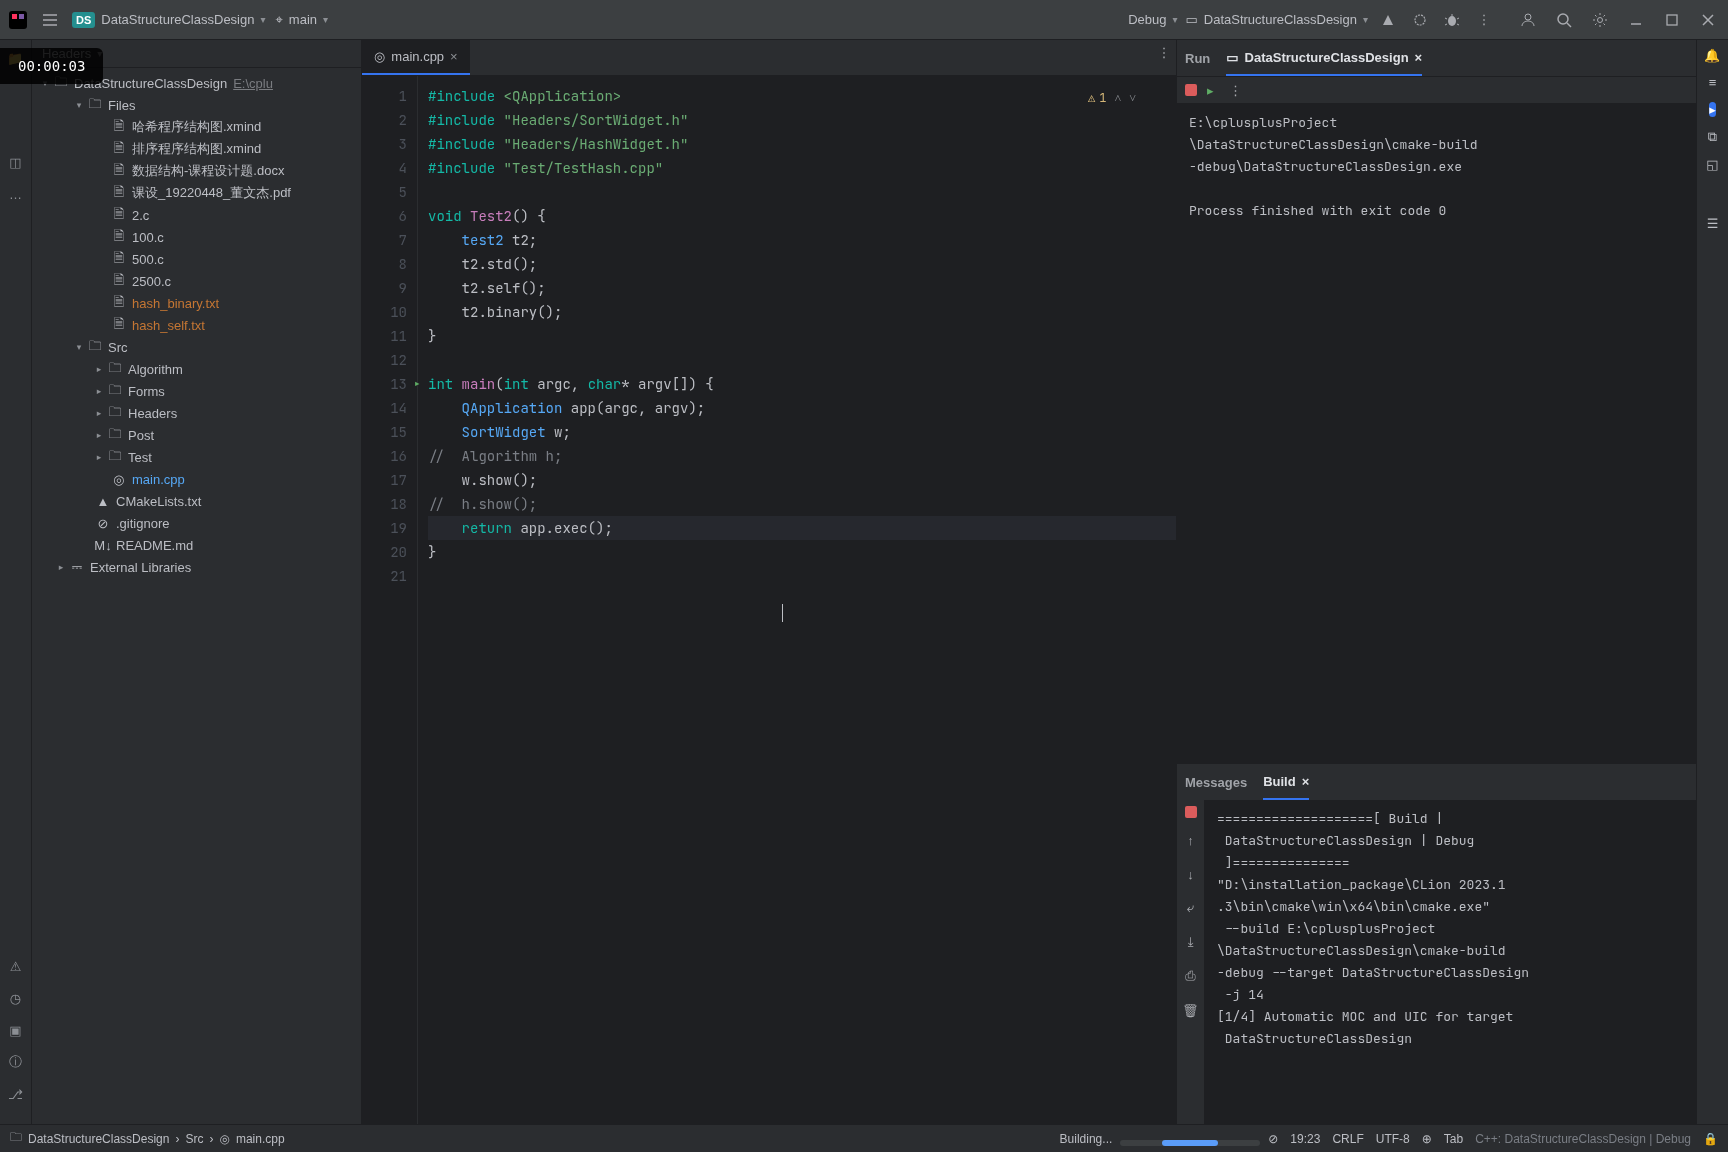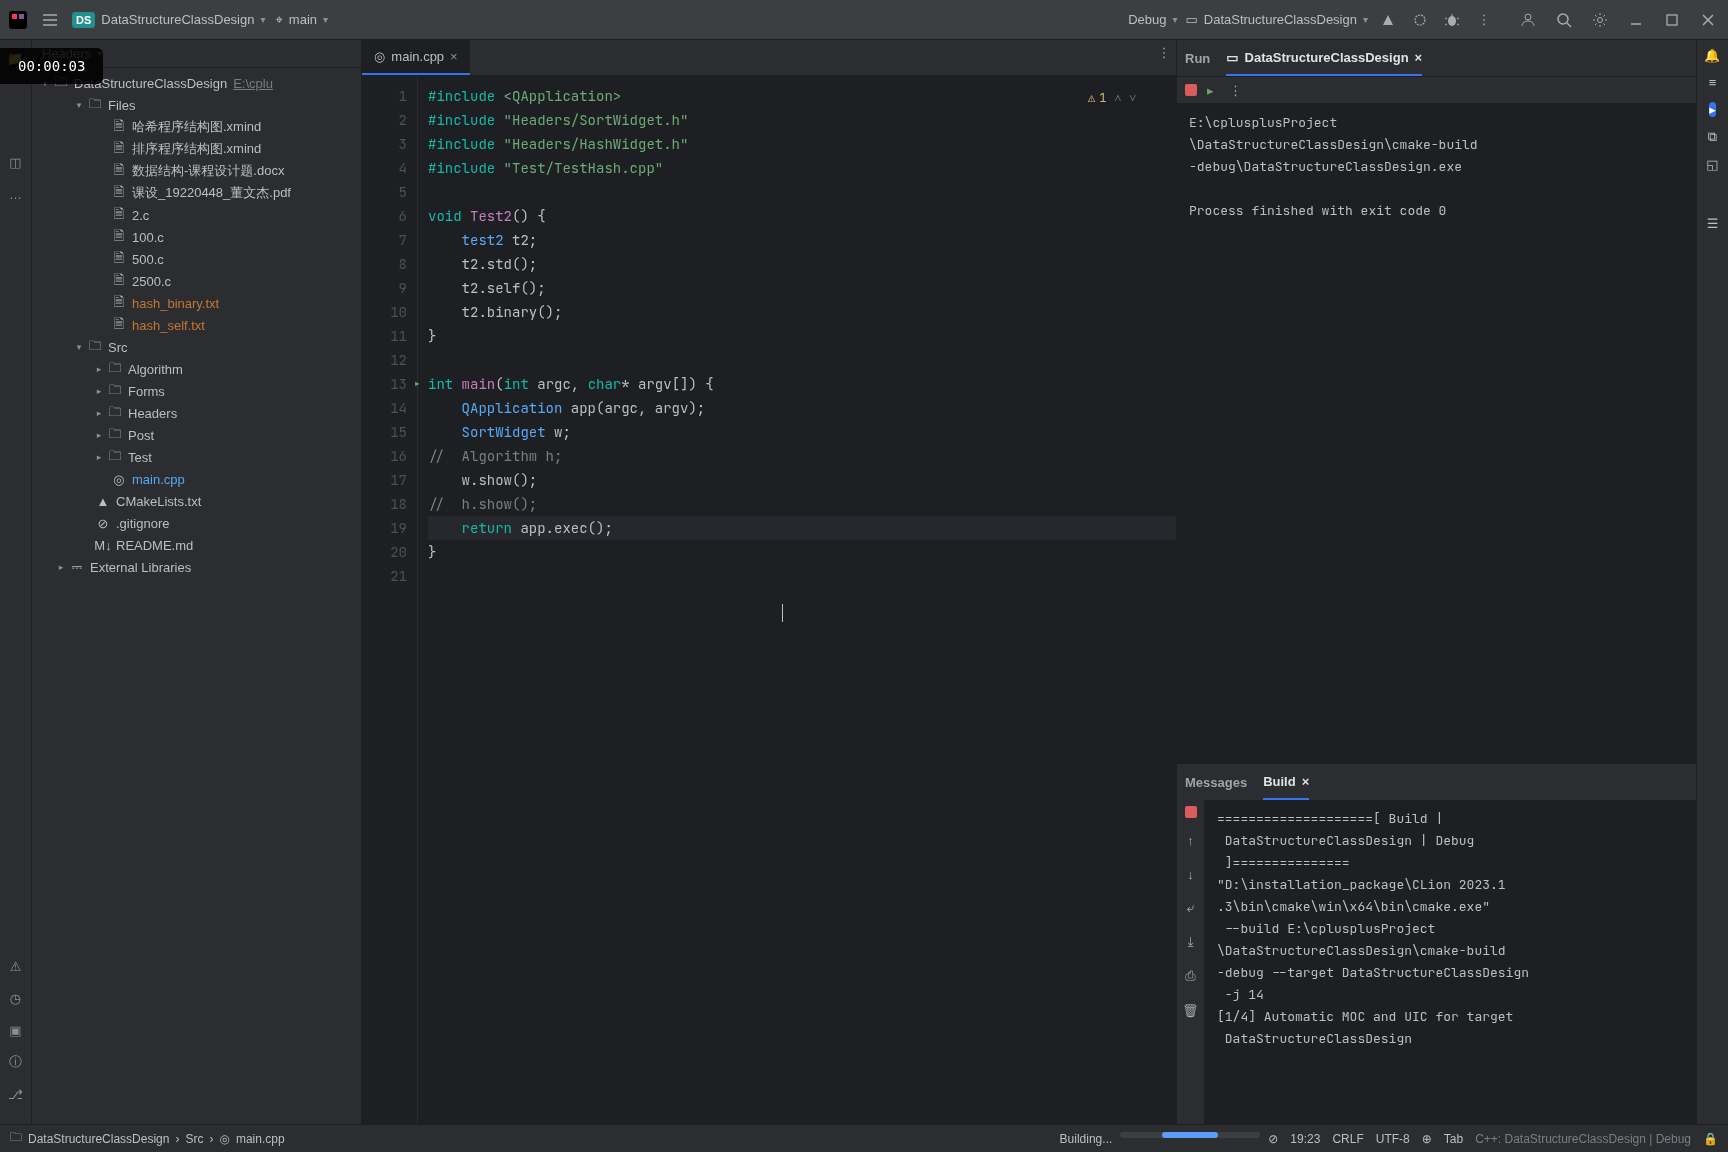--- a/index.html
+++ b/index.html
@@ -251,21 +251,21 @@
   background: #2b2d30;
   border-top: 1px solid #1e1f22;
   display: flex;
   align-items: center;
   padding: 0 10px;
   font-size: 12px;
   gap: 12px;
 }
 .status-bar .crumbs { display: flex; align-items: center; gap: 6px; }
 .status-bar .spacer { flex: 1; }
-.status-bar .building { display: flex; align-items: flex-start; gap: 8px; }
+.status-bar .building { display: flex; align-items: flex-end; gap: 8px; }
 .progress {
   width: 140px;
   height: 6px;
   background: #3c3f41;
   border-radius: 3px;
   position: relative;
   overflow: hidden;
 }
 .progress .bar {
   position: absolute;

